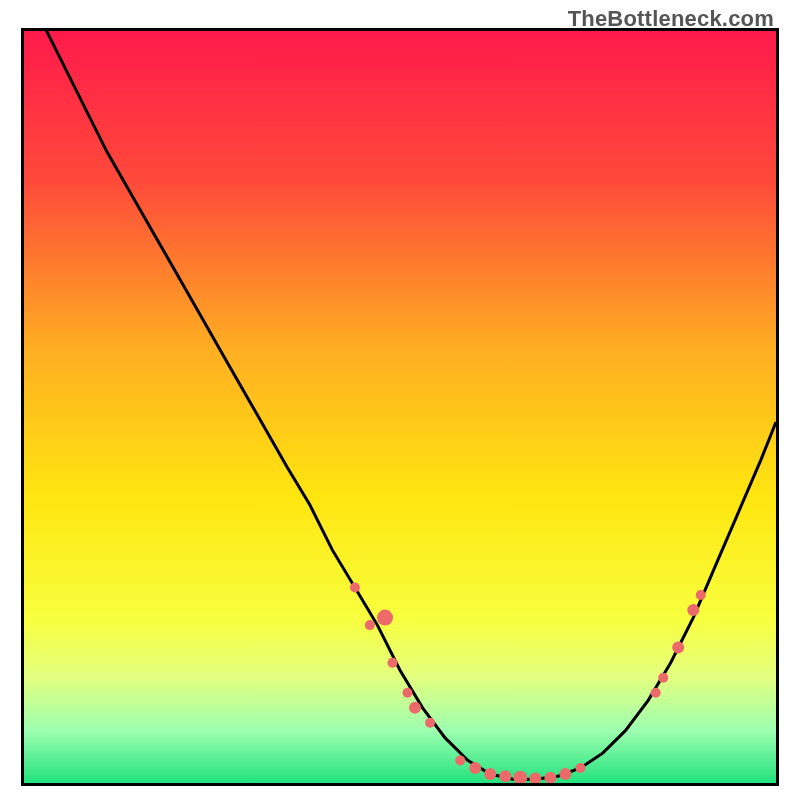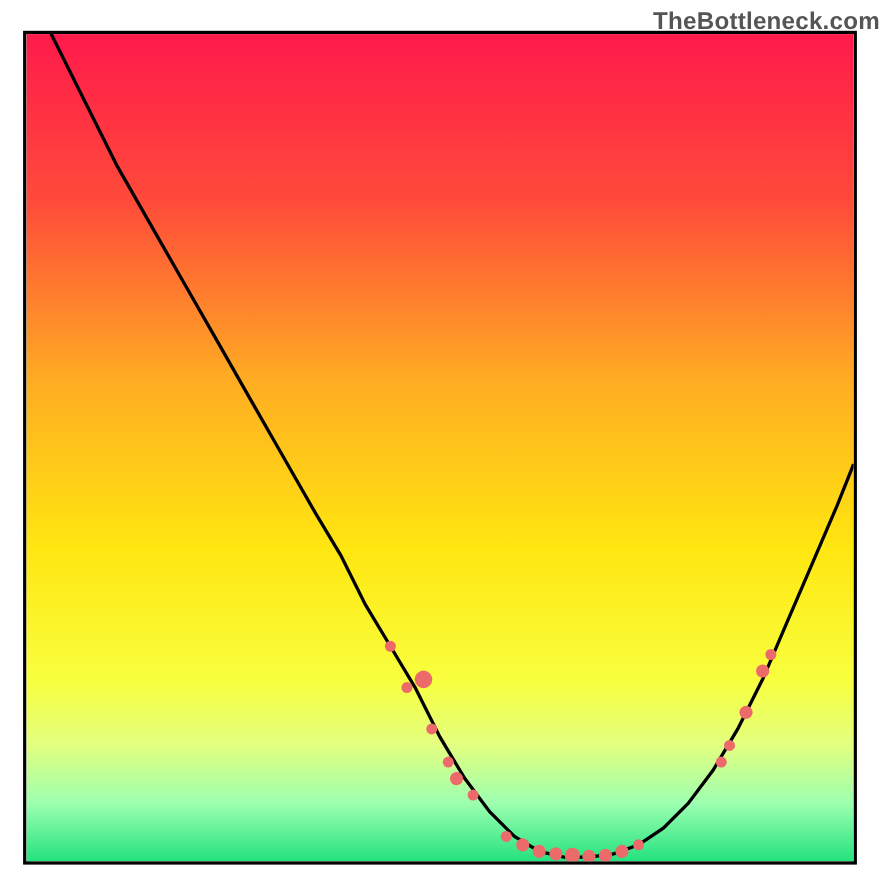--- a/index.html
+++ b/index.html
@@ -5,21 +5,21 @@
   * { margin: 0; padding: 0; box-sizing: border-box; }
   html, body { width: 800px; height: 800px; overflow: hidden; background: #fff; }
   .frame {
     position: relative;
     width: 800px;
     height: 800px;
   }
   .watermark {
     position: absolute;
     top: 6px;
-    right: 0;
+    right: 26px;
     font-family: Arial, Helvetica, sans-serif;
     font-size: 22px;
     font-weight: bold;
     color: #555555;
     letter-spacing: 0.2px;
   }
   .plot-outer {
     position: absolute;
     left: 21px;
     top: 28px;

